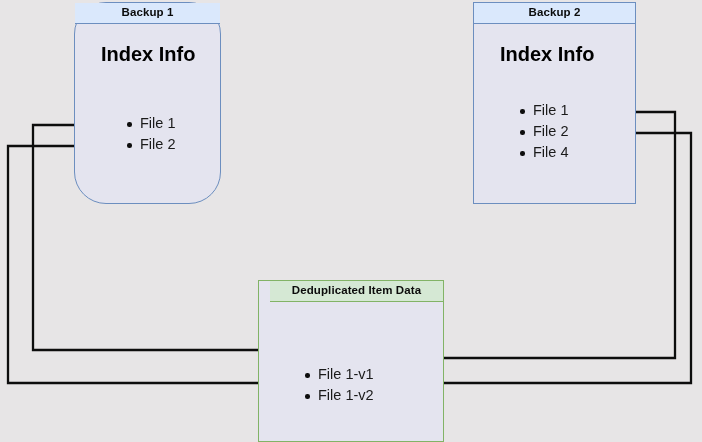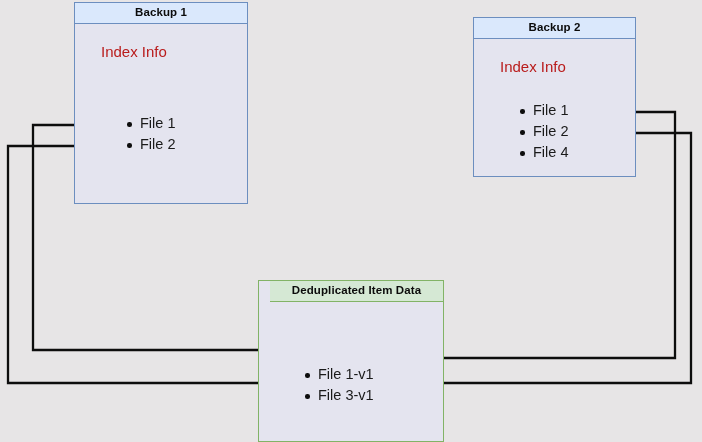--- a/index.html
+++ b/index.html
@@ -47,23 +47,24 @@
     background: #dae8fc;
     border-bottom: 1.6px solid #6c8ebf;
   }
   .box.green > .box-header {
     background: #d5e8d4;
     border-bottom: 1.6px solid #82b366;
     margin-left: 11px;
   }
   .box-caption {
     position: absolute;
-    font-size: 15px;
-    color: #b91c1c;
+    font-size: 20px;
+    color: #000000;
     white-space: nowrap;
+    font-weight: bold;
   }
   .file-list {
     position: absolute;
     margin: 0;
     padding: 0;
     list-style: none;
   }
   .file-list li {
     font-size: 14.5px;
     color: #1a1a1a;
@@ -118,41 +119,41 @@
     <polygon class="edge-head" points="400,352.2 388,358 400,363.8"></polygon>
   </g>
 
   <g>
     <path class="edge-path" d="M 593 133 L 691 133 L 691 383 L 400 383"></path>
     <polygon class="edge-head" points="400,377.2 388,383 400,388.8"></polygon>
   </g>
 
 </svg>
 
-<div class="box blue" id="box-backup1" style="left:74px; top:2px; width:174px; height:202px;">
+<div class="box blue" id="box-backup1" style="left:74px; top:2px; width:147px; height:202px;border-radius:32px;">
   <div class="box-header">Backup 1</div>
   <div class="box-caption" style="left:26px; top:40px;">Index Info</div>
 </div>
 
 <ul class="file-list" id="b1-list">
   <li>File 1</li>
   <li>File 2</li>
 </ul>
 
-<div class="box blue" id="box-backup2" style="left:473px; top:2px; width:163px; height:160px;margin-top:15px;">
+<div class="box blue" id="box-backup2" style="left:473px; top:2px; width:163px; height:202px;">
   <div class="box-header">Backup 2</div>
   <div class="box-caption" style="left:26px; top:40px;">Index Info</div>
 </div>
 
 <ul class="file-list" id="b2-list">
   <li>File 1</li>
   <li>File 2</li>
   <li>File 4</li>
 </ul>
 
 <div class="box green" id="box-dedup" style="left:258px; top:280px; width:186px; height:162px;">
   <div class="box-header">Deduplicated Item Data</div>
 </div>
 
 <ul class="file-list" id="dd-list">
   <li>File 1-v1</li>
-  <li>File 3-v1</li>
+  <li>File 1-v2</li>
 </ul>
 
 </body></html>

